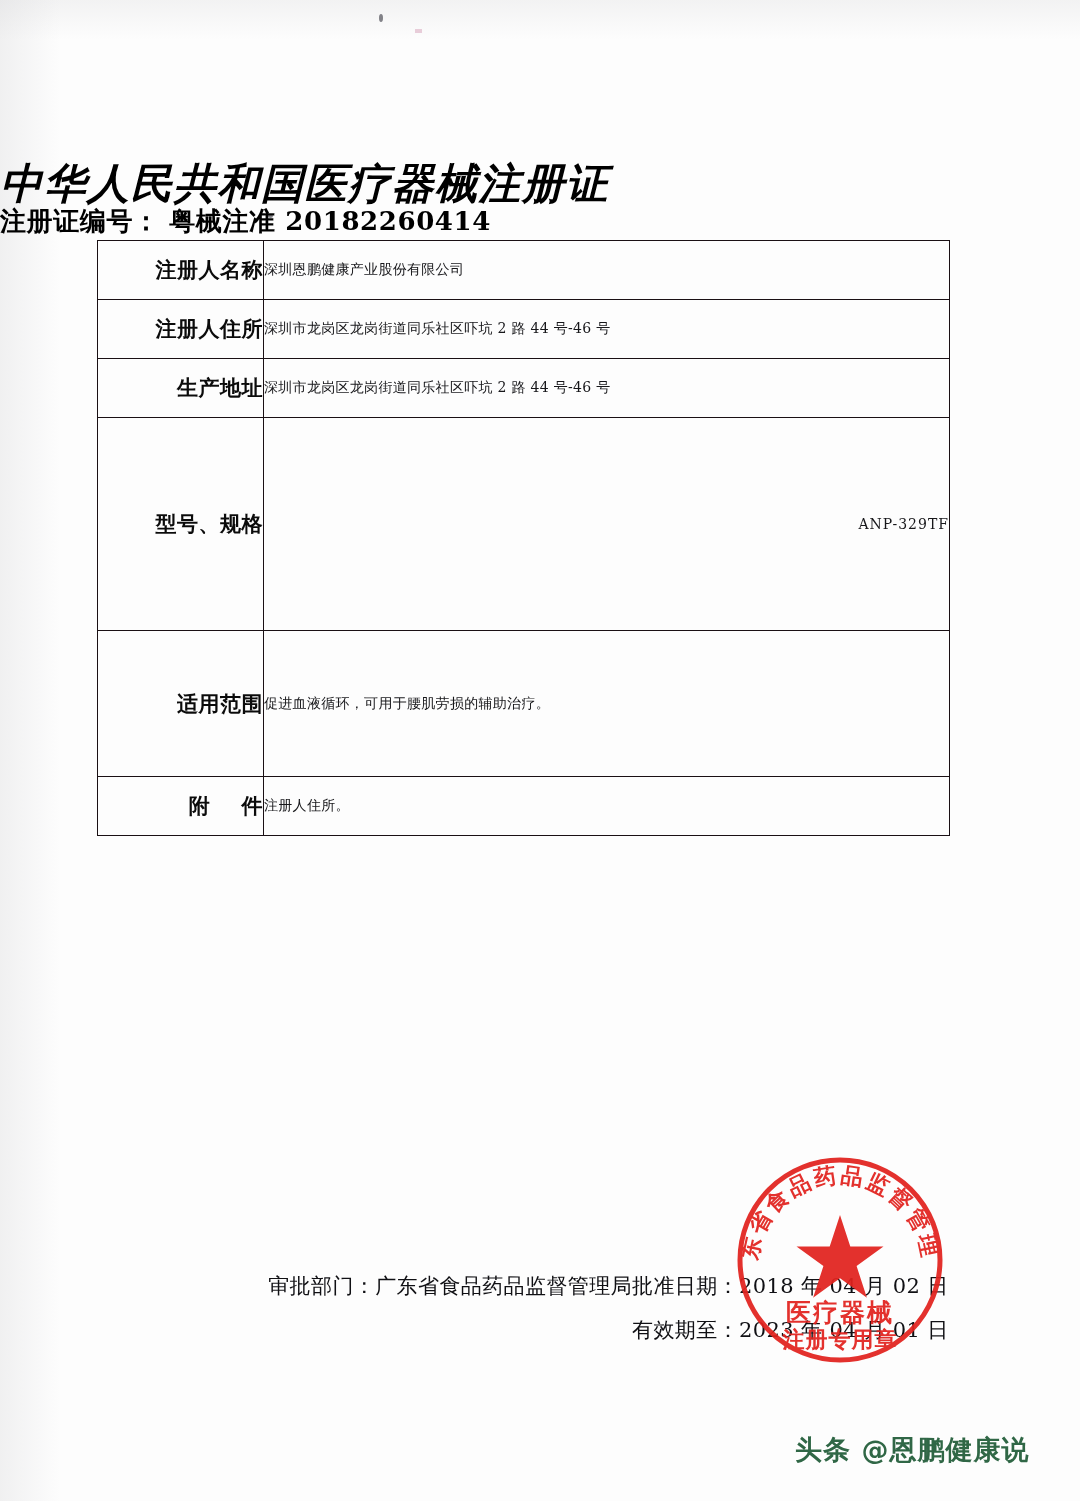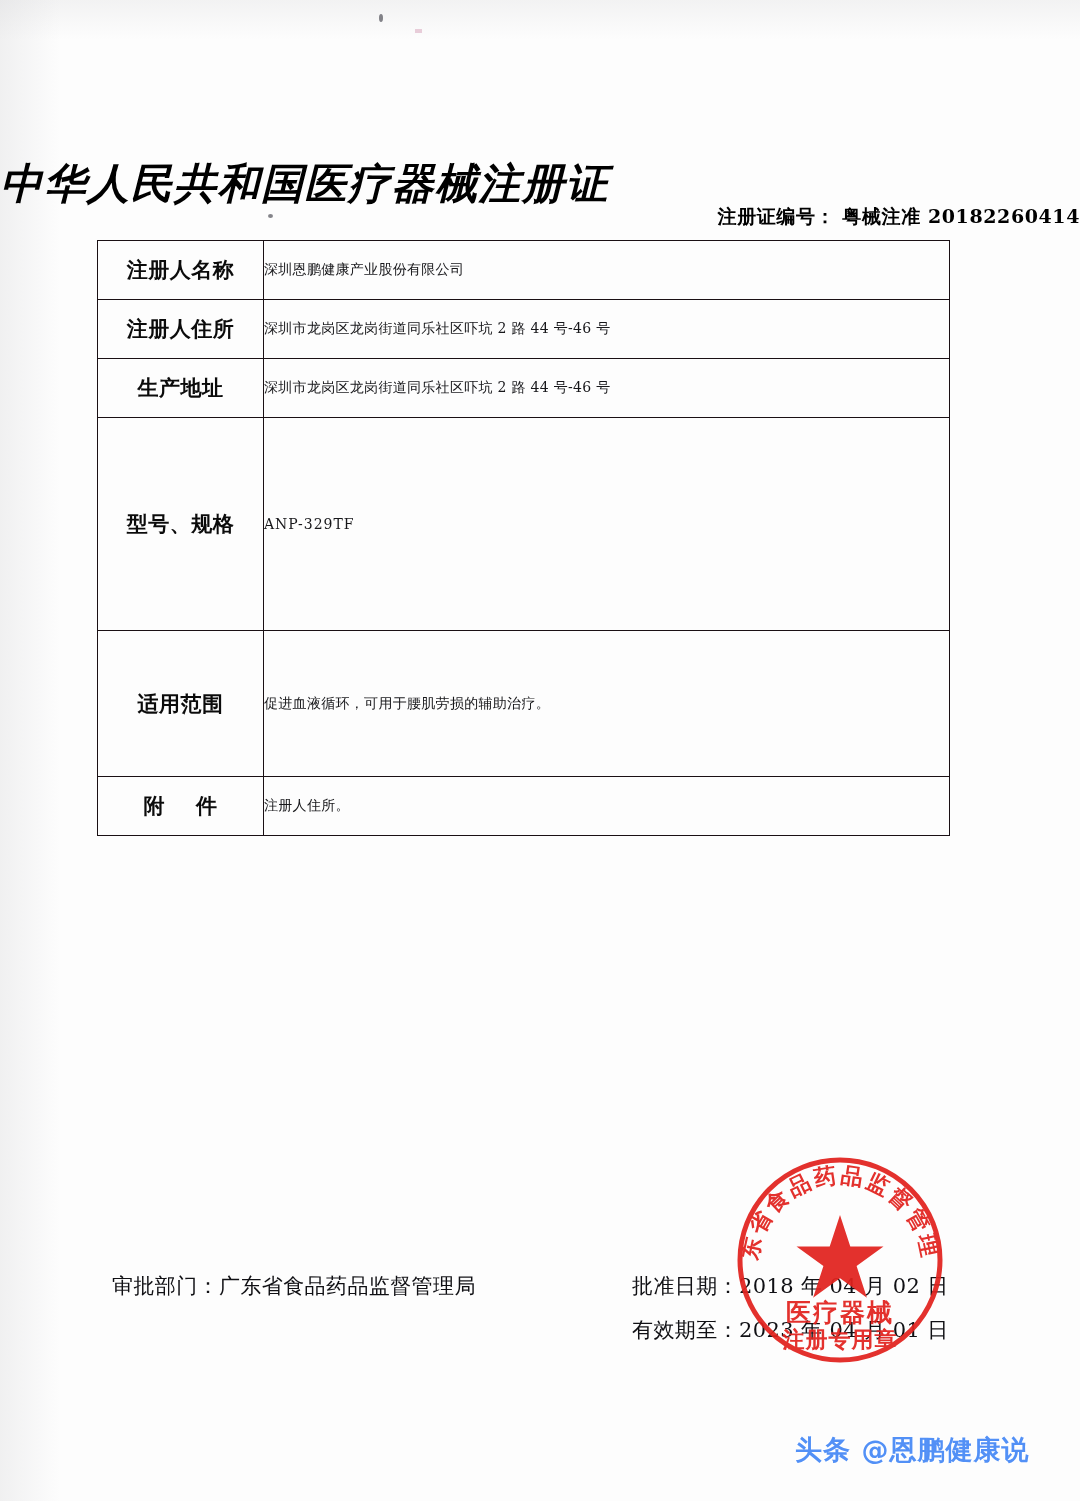--- a/index.html
+++ b/index.html
@@ -60,22 +60,22 @@
     font-family: "DejaVu Serif", "Liberation Serif", serif;
     color: #000;
     white-space: nowrap;
     font-style: italic;
   }
   .cert-number {
     position: absolute;
     top: 204px;
     left: 0;
     width: 1080px;
-    text-align: right;
-    font-size: 19px;
+    text-align: left;
+    font-size: 26px;
     font-weight: bold;
     letter-spacing: .6px;
     font-family: "DejaVu Serif", "Liberation Serif", serif;
     color: #000;
     white-space: nowrap;
   }
 
   
   .cert-table {
     position: absolute;
@@ -85,21 +85,21 @@
     border-collapse: collapse;
     table-layout: fixed;
   }
   .cert-table td {
     border: 1.6px solid #1a1014;
     padding: 0;
     vertical-align: middle;
   }
   .cell-label {
     width: 165px;
-    text-align: center;
+    text-align: right;
     font-size: 21px;
     font-weight: bold;
     font-family: "DejaVu Serif", "Liberation Serif", serif;
     color: #0b0b0b;
     letter-spacing: .5px;
     white-space: pre;
   }
   .cell-value {
     padding-left: 12px;
     font-size: 14px;
@@ -111,37 +111,38 @@
     font-family: "DejaVu Serif", "Liberation Serif", serif;
     letter-spacing: 1px;
   }
   tr.r-short td { height: 58px; }
   tr.r-model td { height: 212px; }
   tr.r-struct td { height: 252px; }
   tr.r-scope td { height: 145px; }
   tr.r-note td { height: 92px; }
 
   
-  .va-bottomish { vertical-align: middle; }
+  .va-bottomish { vertical-align: middle; text-align: right; }
 
   
   .footer {
     position: absolute;
     left: 112px;
     top: 1272px;
     width: 860px;
     font-family: "DejaVu Serif", "Liberation Serif", serif;
     color: #101014;
   }
   .footer-row {
     display: flex;
     align-items: flex-start;
     font-size: 21px;
     letter-spacing: .4px;
     min-height: 44px;
+    text-align: right;
   }
   .footer-left {
     width: 520px;
     white-space: nowrap;
   }
   .footer-right {
     white-space: nowrap;
   }
   .footer-spacer { width: 520px; }
 
@@ -156,21 +157,21 @@
     opacity: .93;
   }
 
   
   .watermark {
     position: absolute;
     left: 795px;
     top: 1432px;
     font-size: 27px;
     font-weight: bold;
-    color: #3b82f6;
+    color: #14532d;
     font-family: "DejaVu Sans", "Liberation Sans", sans-serif;
     letter-spacing: 1px;
     white-space: nowrap;
     text-shadow: 1px 1px 0 rgba(255,255,255,0.95), -1px -1px 0 rgba(255,255,255,0.8);
     opacity: .88;
   }
 </style>
 </head>
 <body>
 

